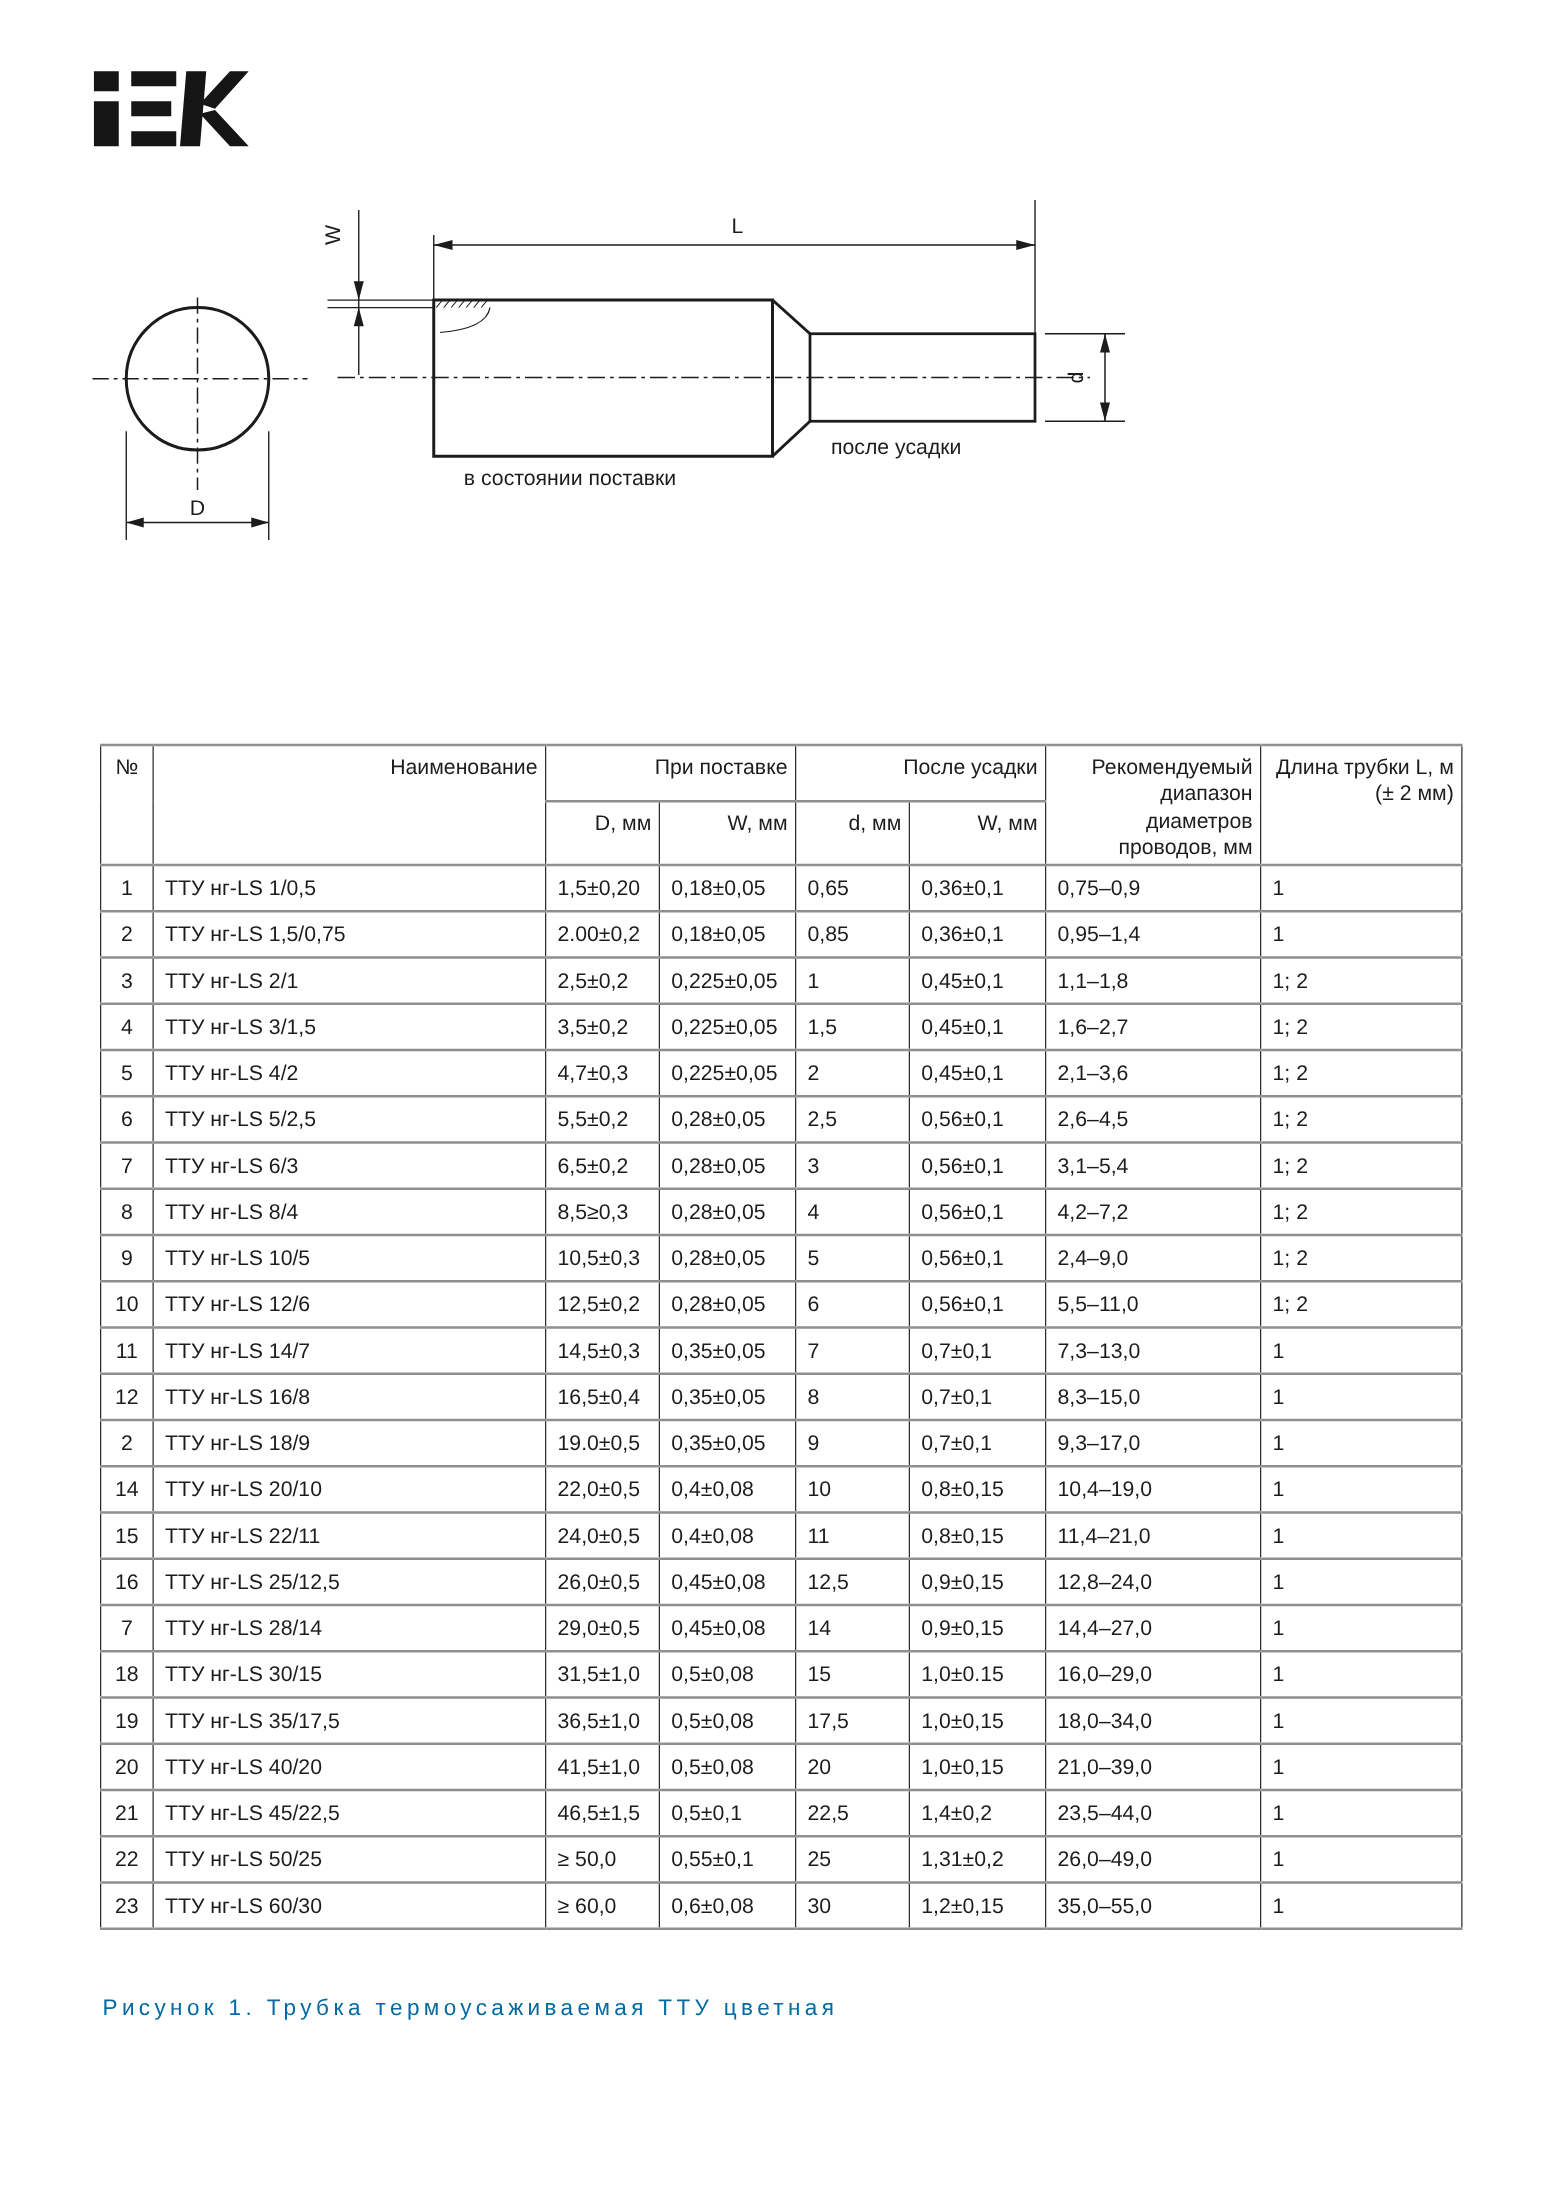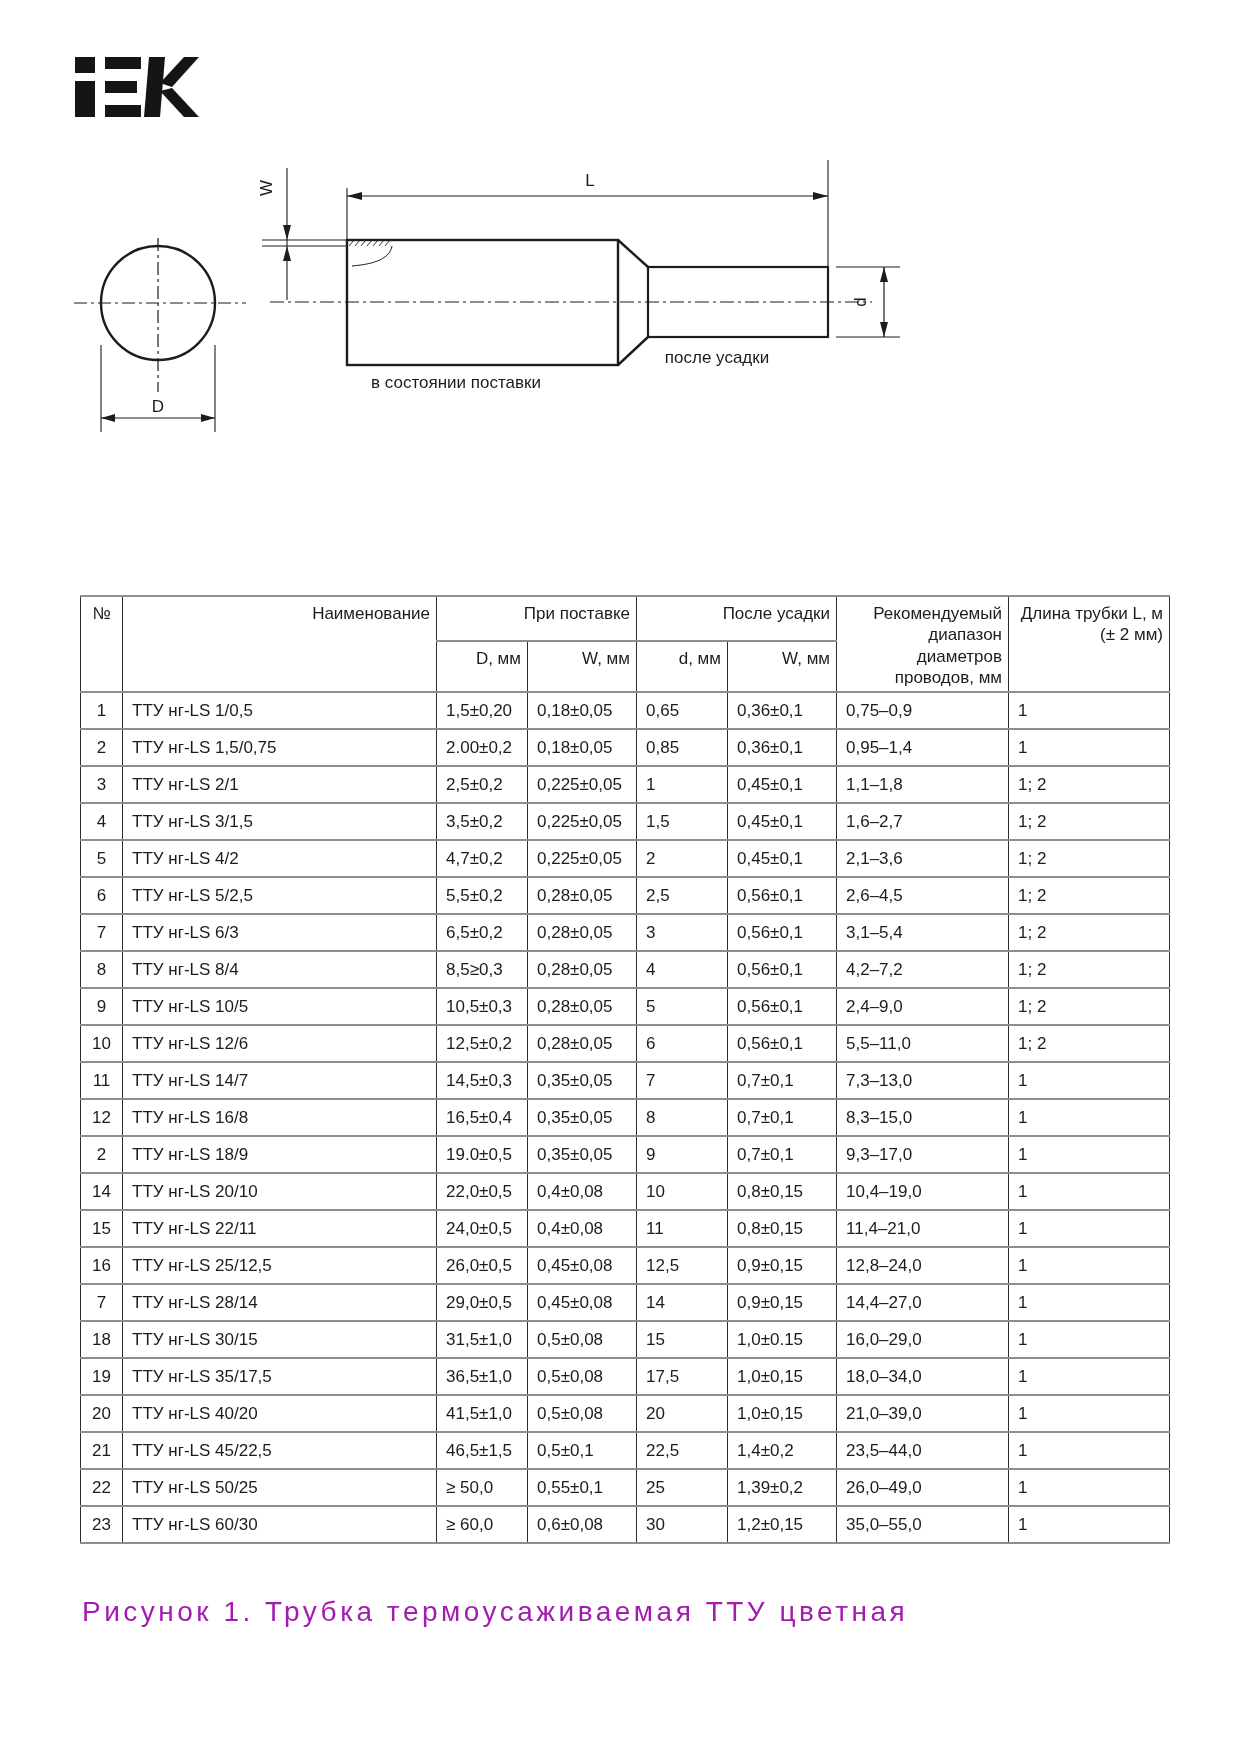--- a/index.html
+++ b/index.html
@@ -24,21 +24,21 @@
   }
   table.spec thead th{vertical-align:top;text-align:right;padding-top:6px;line-height:1.25;}
   table.spec thead th.wrap{white-space:normal;}
   table.spec thead tr.h1{height:40px;}
   table.spec thead tr.h2{height:46px;}
   table.spec tbody tr{height:37px;}
   table.spec tbody td{vertical-align:middle;text-align:left;}
   table.spec .c-num{text-align:center;padding-left:2px;padding-right:2px;}
   
   .fig-caption{
-    position:absolute;left:82px;top:1596px;font-size:28px;color:#a21caf;
+    position:absolute;left:82px;top:1596px;font-size:18px;color:#0369a1;
     letter-spacing:3.5px;white-space:nowrap;
   }
 </style>
 </head>
 <body>
 
 <svg class="logo" viewBox="0 0 124 60" aria-hidden="true">
   <g fill="#151515">
     <rect x="0" y="0" width="20" height="16"></rect>
     <rect x="0" y="24" width="20" height="36"></rect>
@@ -180,21 +180,21 @@
           <td>3,5±0,2</td>
           <td>0,225±0,05</td>
           <td>1,5</td>
           <td>0,45±0,1</td>
           <td>1,6–2,7</td>
           <td>1; 2</td>
         </tr>
         <tr>
           <td class="c-num">5</td>
           <td>ТТУ нг-LS 4/2</td>
-          <td>4,7±0,2</td>
+          <td>4,7±0,3</td>
           <td>0,225±0,05</td>
           <td>2</td>
           <td>0,45±0,1</td>
           <td>2,1–3,6</td>
           <td>1; 2</td>
         </tr>
         <tr>
           <td class="c-num">6</td>
           <td>ТТУ нг-LS 5/2,5</td>
           <td>5,5±0,2</td>
@@ -353,21 +353,21 @@
           <td>1,4±0,2</td>
           <td>23,5–44,0</td>
           <td>1</td>
         </tr>
         <tr>
           <td class="c-num">22</td>
           <td>ТТУ нг-LS 50/25</td>
           <td>≥ 50,0</td>
           <td>0,55±0,1</td>
           <td>25</td>
-          <td>1,39±0,2</td>
+          <td>1,31±0,2</td>
           <td>26,0–49,0</td>
           <td>1</td>
         </tr>
         <tr>
           <td class="c-num">23</td>
           <td>ТТУ нг-LS 60/30</td>
           <td>≥ 60,0</td>
           <td>0,6±0,08</td>
           <td>30</td>
           <td>1,2±0,15</td>

